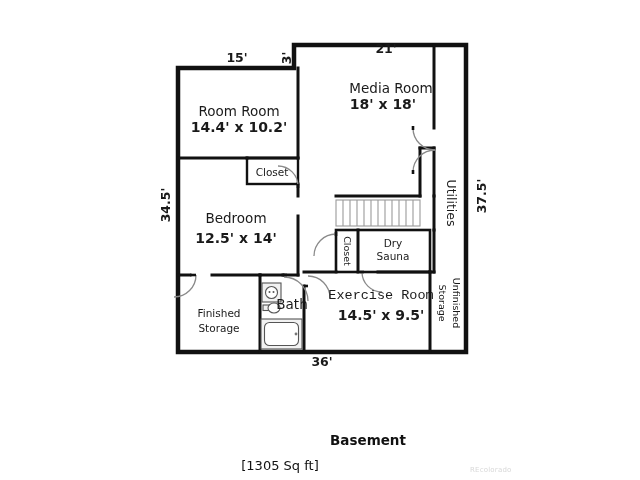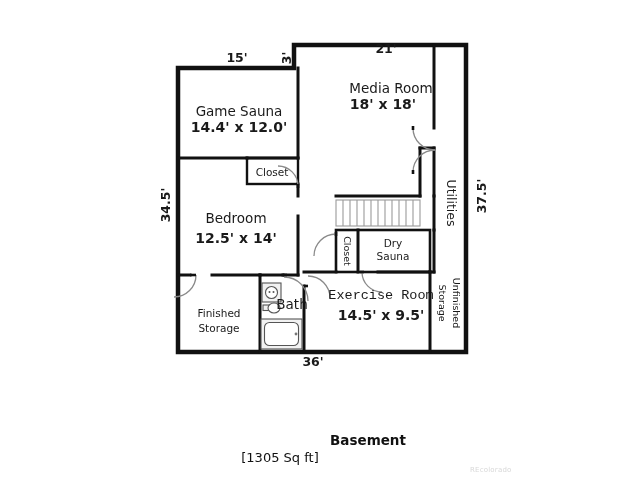--- a/index.html
+++ b/index.html
@@ -25,21 +25,21 @@
   .dim-lbl{font-size:12.5px;font-weight:bold;}
   .rot90{transform:translate(-50%,-50%) rotate(90deg);}
   .rotn90{transform:translate(-50%,-50%) rotate(-90deg);}
   .ctr{transform:translate(-50%,-50%);}
   .caption-title{
     position:absolute;width:640px;text-align:center;
     font-size:13.5px;font-weight:bold;color:#111;
   }
   .caption-sub{
     position:absolute;width:560px;text-align:center;
-    font-size:13px;color:#111;
+    font-size:13px;color:#111;margin-top:8px;
   }
   .watermark{
     position:absolute;
     font-size:7px;
     color:#d8d8d8;
     letter-spacing:.2px;
   }
 </style>
 </head>
 <body>
@@ -167,24 +167,24 @@
 <div class="lbl dim-lbl ctr" style="left:237px;top:58px;">15'</div>
 
 <div class="lbl dim-lbl rotn90" style="left:287px;top:58px;">3'</div>
 
 <div class="lbl dim-lbl ctr" style="left:386px;top:34px;margin-top:15px;">21'</div>
 
 <div class="lbl dim-lbl rotn90" style="left:166px;top:205px;">34.5'</div>
 
 <div class="lbl dim-lbl rotn90" style="left:482px;top:196px;">37.5'</div>
 
-<div class="lbl dim-lbl ctr" style="left:313px;top:362px;">36'</div>
-
-<div class="lbl room-name ctr" style="left:239px;top:112px;">Game Sauna</div>
-<div class="lbl room-dim ctr" style="left:239px;top:127px;">14.4' x 12.0'</div>
+<div class="lbl dim-lbl ctr" style="left:322px;top:362px;">36'</div>
+
+<div class="lbl room-name ctr" style="left:239px;top:112px;">Room Room</div>
+<div class="lbl room-dim ctr" style="left:239px;top:127px;">14.4' x 10.2'</div>
 
 <div class="lbl room-name ctr" style="left:383px;top:89px;margin-left:8px;">Media Room</div>
 <div class="lbl room-dim ctr" style="left:383px;top:104px;">18' x 18'</div>
 
 <div class="lbl room-name ctr" style="left:236px;top:219px;">Bedroom</div>
 <div class="lbl room-dim ctr" style="left:236px;top:238px;">12.5' x 14'</div>
 
 <div class="lbl room-name ctr" style="left:381px;top:296px;font-family:Liberation Mono, monospace;">Exercise Room</div>
 <div class="lbl room-dim ctr" style="left:381px;top:315px;">14.5' x 9.5'</div>
 

